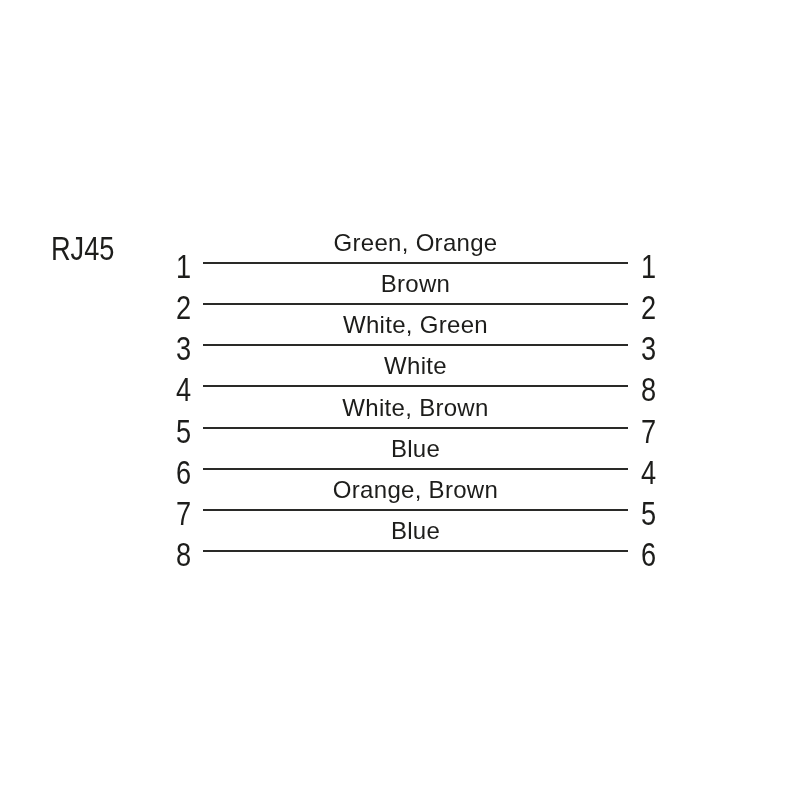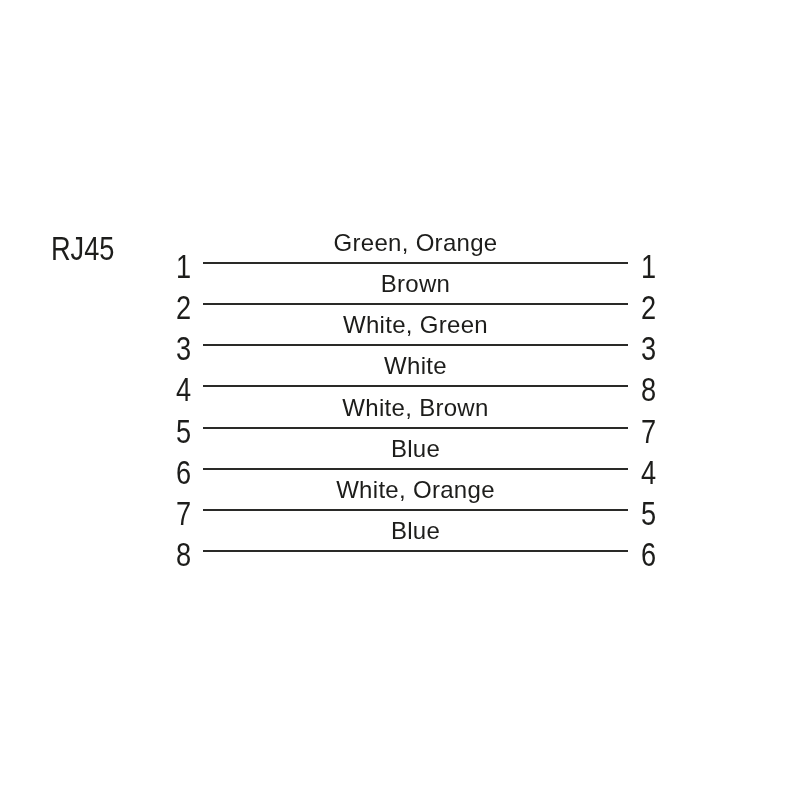--- a/index.html
+++ b/index.html
@@ -122,21 +122,21 @@
 
   <div class="row" style="--y:469px">
     <div class="pin left"><span>6</span></div>
     <div class="wire-label">Blue</div>
     <div class="wire-line"></div>
     <div class="pin right"><span>4</span></div>
   </div>
 
   <div class="row" style="--y:510px">
     <div class="pin left"><span>7</span></div>
-    <div class="wire-label">White, Orange</div>
+    <div class="wire-label">Orange, Brown</div>
     <div class="wire-line"></div>
     <div class="pin right"><span>5</span></div>
   </div>
 
   <div class="row" style="--y:551px">
     <div class="pin left"><span>8</span></div>
     <div class="wire-label">Blue</div>
     <div class="wire-line"></div>
     <div class="pin right"><span>6</span></div>
   </div>

